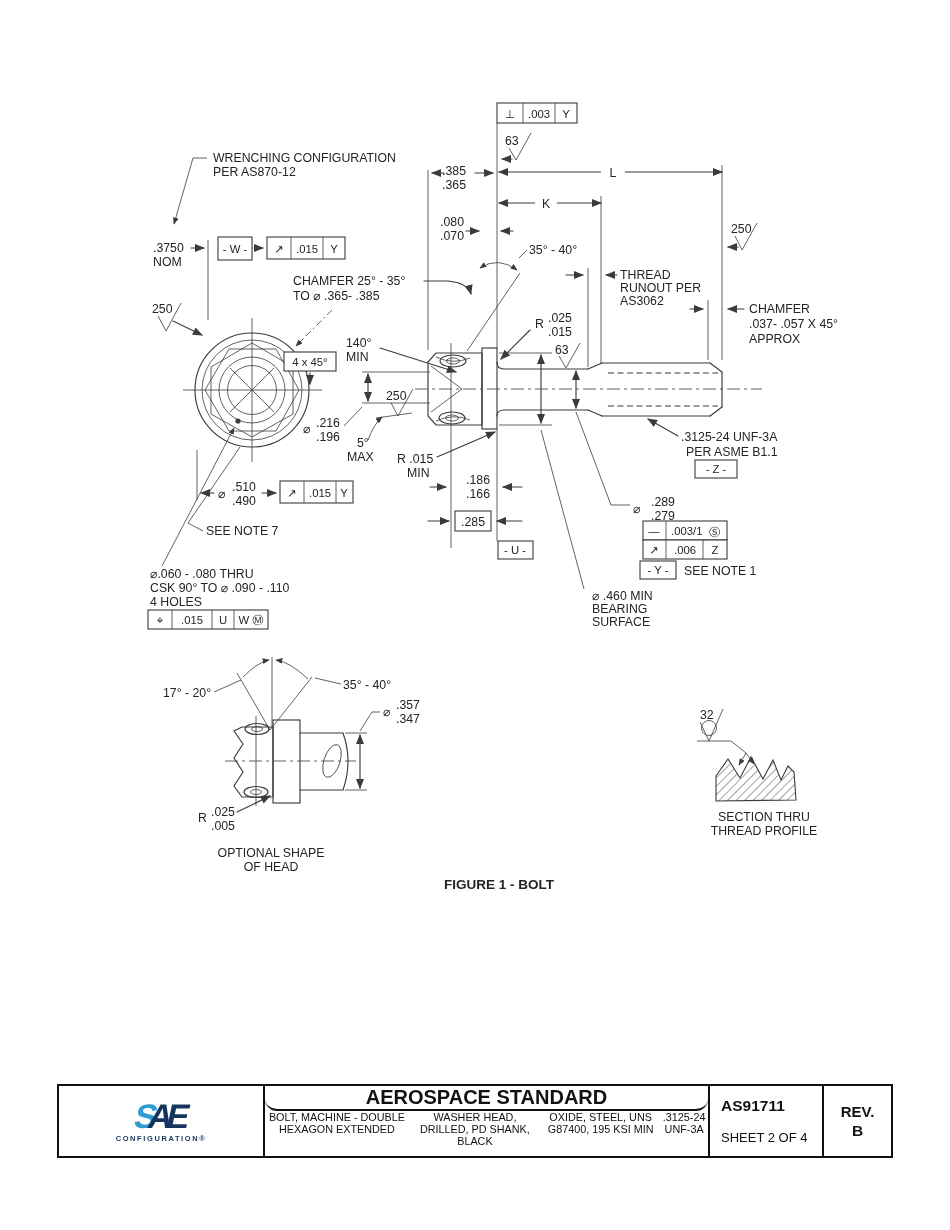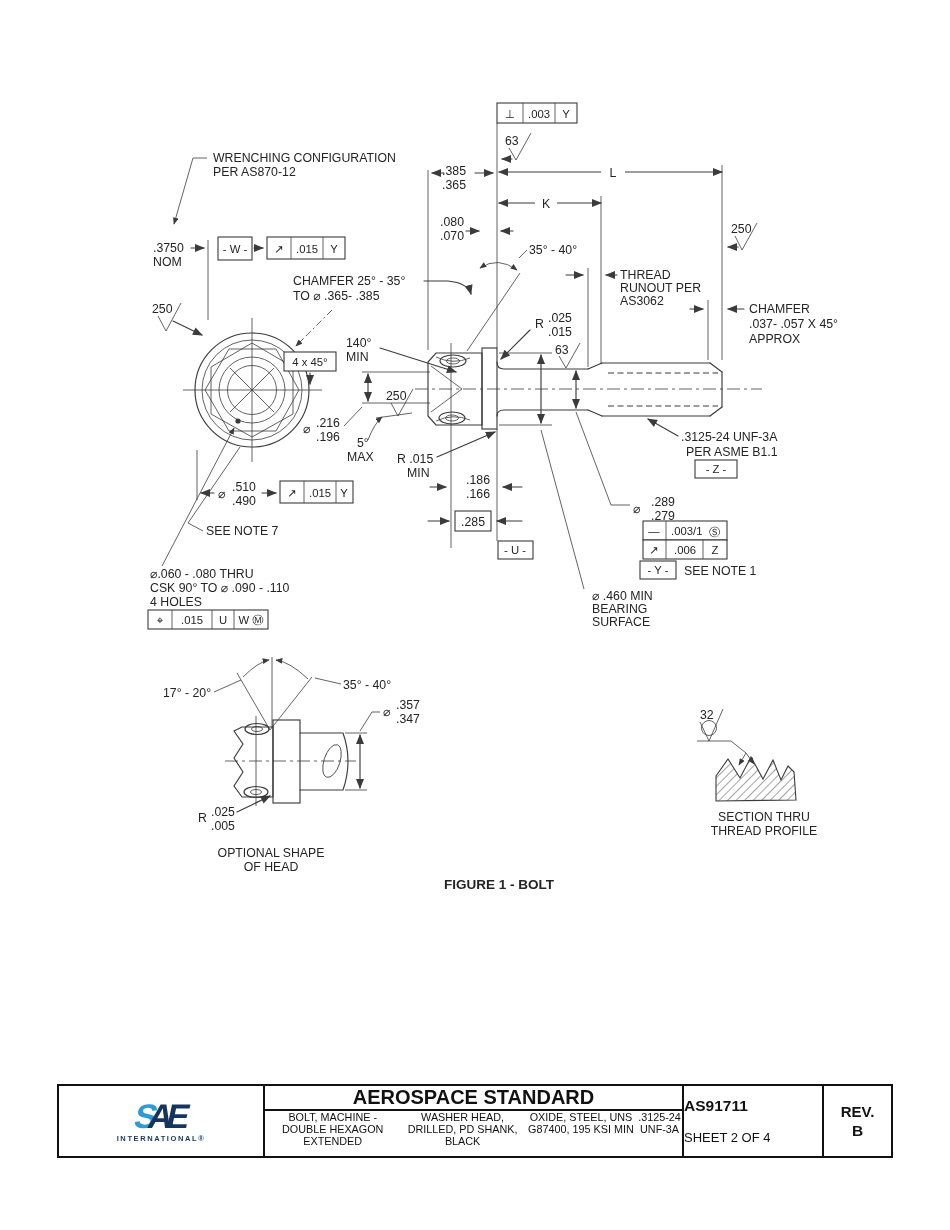--- a/index.html
+++ b/index.html
@@ -20,24 +20,24 @@
   .tb{position:absolute;left:57px;top:1084px;width:836px;height:74px;border:2px solid #111;
       display:flex;background:#fff;box-sizing:border-box;}
   .tb-logo{width:204px;display:flex;flex-direction:column;align-items:center;justify-content:center;box-sizing:border-box;}
   .logo-letters{display:flex;transform:skewX(-12deg);line-height:1;}
   .logo-letters span{font-weight:800;font-size:34px;letter-spacing:-2px;}
   .logo-s{color:#2e9bd6;}
   .logo-a{color:#16355e;margin-left:-7px;}
   .logo-e{color:#16355e;margin-left:-4px;}
   .logo-sub{font-size:7.5px;font-weight:bold;letter-spacing:1.6px;color:#16355e;margin-top:1px;}
   .tb-main{flex:1;border-left:2px solid #111;border-right:2px solid #111;display:flex;flex-direction:column;box-sizing:border-box;}
-  .tb-title{font-weight:bold;font-size:20px;text-align:center;line-height:23px;border-bottom:2px solid #111;color:#111;}
+  .tb-title{font-weight:bold;font-size:20px;text-align:center;line-height:23px;border-bottom:2px solid #111;color:#111;border-radius:12px;}
   .tb-desc{flex:1;display:flex;flex-direction:row;justify-content:center;}
   .tb-desc div{font-size:10.8px;line-height:12px;text-align:center;color:#111;}
-  .tb-num{width:138px;display:flex;flex-direction:column;justify-content:center;box-sizing:border-box;}
+  .tb-num{width:112px;display:flex;flex-direction:column;justify-content:center;padding-left:11px;box-sizing:border-box;}
   .tb-docnum{font-weight:bold;font-size:15.5px;color:#111;}
   .tb-sheet{font-size:13px;color:#111;margin-top:15px;}
   .tb-rev{width:69px;border-left:2px solid #111;display:flex;flex-direction:column;align-items:center;justify-content:center;box-sizing:border-box;}
   .tb-revlabel{font-weight:bold;font-size:15px;color:#111;}
   .tb-revval{font-weight:bold;font-size:15.5px;color:#111;margin-top:2px;}
 </style>
 </head>
 <body>
 
 <div class="page">
@@ -414,21 +414,21 @@
 </svg>
 
 
 <div class="tb">
   <div class="tb-logo">
     <div class="logo-letters">
       <span class="logo-s">S</span>
       <span class="logo-a">A</span>
       <span class="logo-e">E</span>
     </div>
-    <div class="logo-sub">INTERNATIONAL®</div>
+    <div class="logo-sub">CONFIGURATION®</div>
   </div>
   <div class="tb-main">
     <div class="tb-title">AEROSPACE STANDARD</div>
     <div class="tb-desc">
       <div>BOLT, MACHINE - DOUBLE HEXAGON EXTENDED</div>
       <div>WASHER HEAD, DRILLED, PD SHANK, BLACK</div>
       <div>OXIDE, STEEL, UNS G87400, 195 KSI MIN</div>
       <div>.3125-24 UNF-3A</div>
     </div>
   </div>

